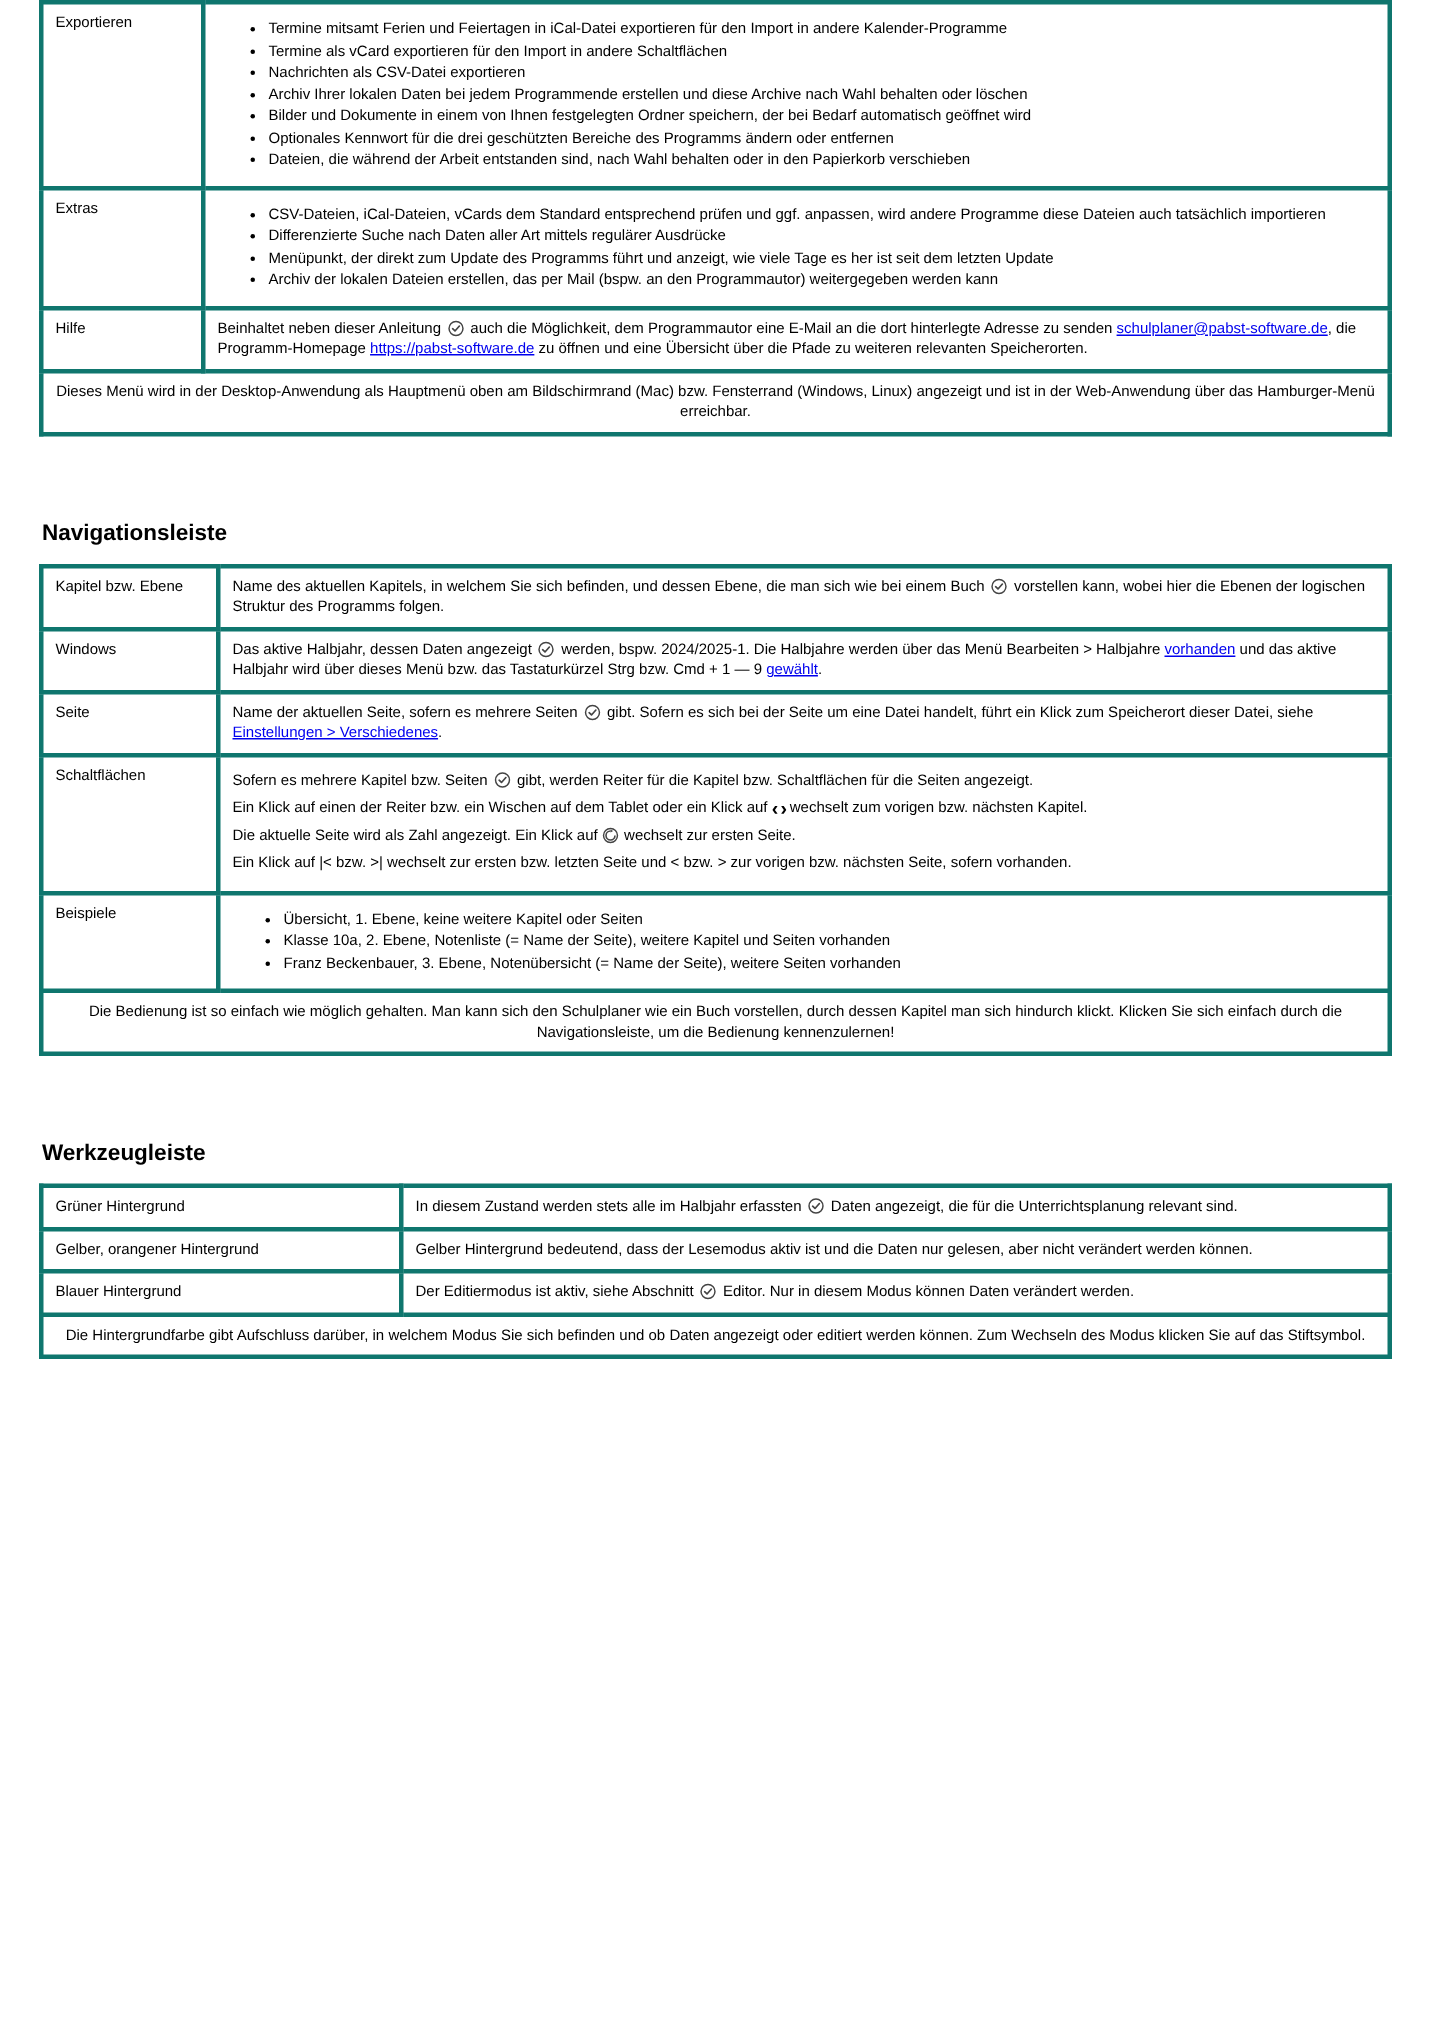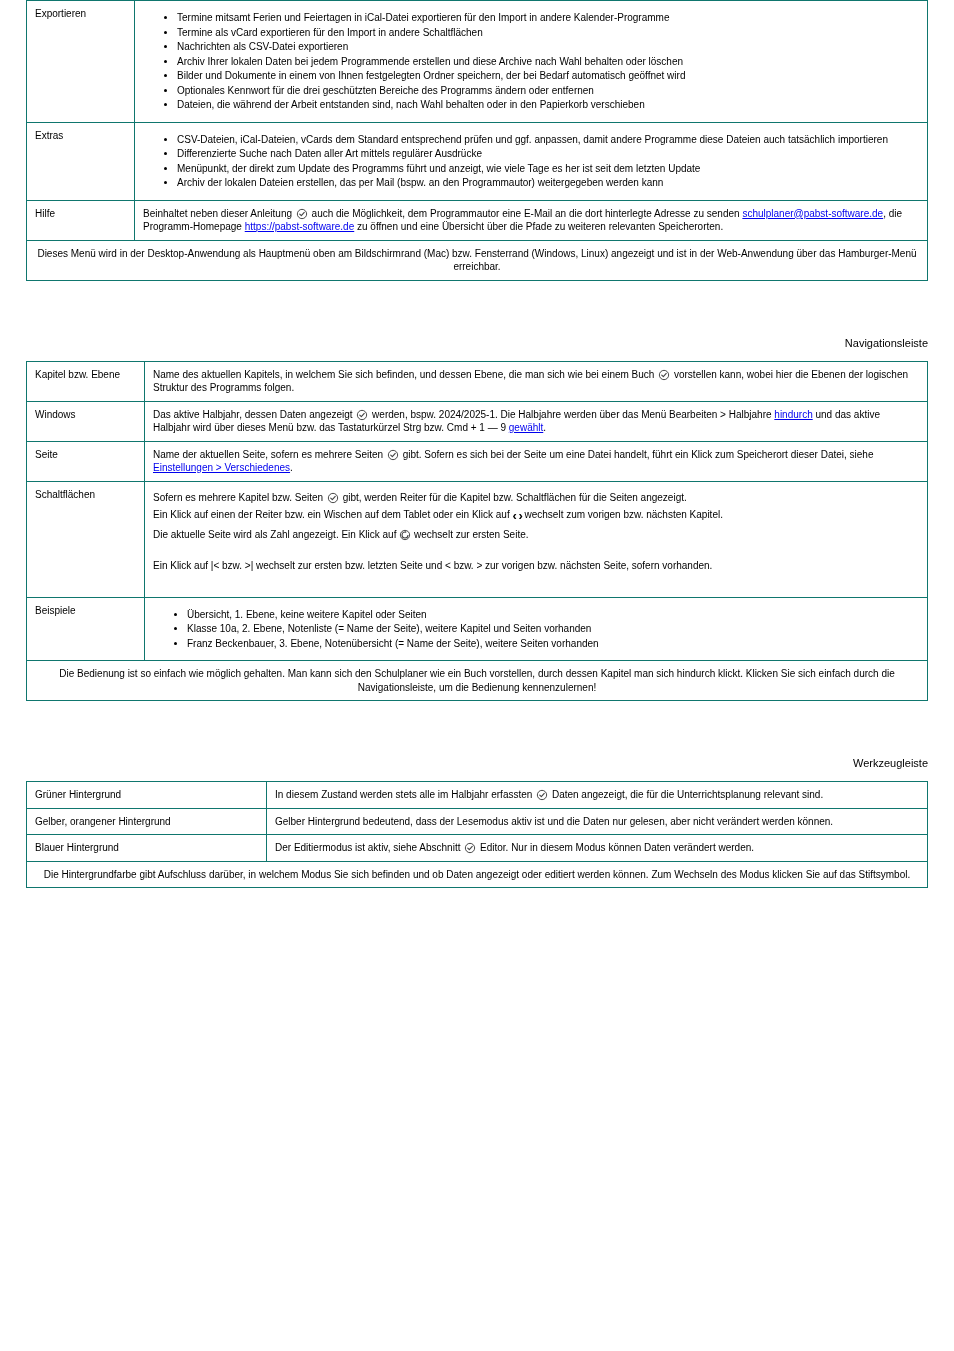--- a/index.html
+++ b/index.html
@@ -15,21 +15,21 @@
     padding: 0 26px 40px 26px;
     box-sizing: border-box;
   }
   table {
     border-collapse: collapse;
     width: 100%;
     table-layout: fixed;
     margin: 0 auto;
   }
   td {
-    border: 1px solid #0f766e;
+    border: 3px solid #0f766e;
     padding: 6px 8px;
     vertical-align: top;
     font-size: 10px;
     line-height: 1.35;
     word-wrap: break-word;
   }
   .full {
     text-align: center;
   }
   ul {
@@ -40,24 +40,23 @@
     margin: 1px 16px;
   }
   a {
     color: #0000ee;
     text-decoration: underline;
   }
   .section-gap {
     height: 56px;
   }
   .heading {
-    font-size: 11px;
-    font-weight: normal;
+    font-size: 15px;
+    font-weight: bold;
     margin: 0 0 12px 2px;
-    text-align: right;
   }
   .icon-check {
     display: inline-block;
     width: 12px;
     height: 12px;
     vertical-align: -3px;
     margin: 0 1px;
   }
   .icon-check svg { width: 12px; height: 12px; display: block; }
   .icon-arrows {
@@ -97,21 +96,21 @@
           <li>Bilder und Dokumente in einem von Ihnen festgelegten Ordner speichern, der bei Bedarf automatisch geöffnet wird</li>
           <li>Optionales Kennwort für die drei geschützten Bereiche des Programms ändern oder entfernen</li>
           <li>Dateien, die während der Arbeit entstanden sind, nach Wahl behalten oder in den Papierkorb verschieben</li>
         </ul>
       </td>
     </tr>
     <tr>
       <td>Extras</td>
       <td>
         <ul>
-          <li>CSV-Dateien, iCal-Dateien, vCards dem Standard entsprechend prüfen und ggf. anpassen, damit andere Programme diese Dateien auch tatsächlich importieren</li>
+          <li>CSV-Dateien, iCal-Dateien, vCards dem Standard entsprechend prüfen und ggf. anpassen, wird andere Programme diese Dateien auch tatsächlich importieren</li>
           <li>Differenzierte Suche nach Daten aller Art mittels regulärer Ausdrücke</li>
           <li>Menüpunkt, der direkt zum Update des Programms führt und anzeigt, wie viele Tage es her ist seit dem letzten Update</li>
           <li>Archiv der lokalen Dateien erstellen, das per Mail (bspw. an den Programmautor) weitergegeben werden kann</li>
         </ul>
       </td>
     </tr>
     <tr>
       <td>Hilfe</td>
       <td>Beinhaltet neben dieser Anleitung <span class="icon-check"><svg viewBox="0 0 16 16">
                 <circle cx="8" cy="8" r="6.2" fill="none" stroke="#444" stroke-width="1.3"></circle>
@@ -139,21 +138,21 @@
       <td>Name des aktuellen Kapitels, in welchem Sie sich befinden, und dessen Ebene, die man sich wie bei einem Buch <span class="icon-check"><svg viewBox="0 0 16 16">
                 <circle cx="8" cy="8" r="6.2" fill="none" stroke="#444" stroke-width="1.3"></circle>
                 <path d="M5 8.2 L7.1 10.2 L11 5.8" fill="none" stroke="#444" stroke-width="1.5" stroke-linecap="round" stroke-linejoin="round"></path>
               </svg></span> vorstellen kann, wobei hier die Ebenen der logischen Struktur des Programms folgen.</td>
     </tr>
     <tr>
       <td>Windows</td>
       <td>Das aktive Halbjahr, dessen Daten angezeigt <span class="icon-check"><svg viewBox="0 0 16 16">
                 <circle cx="8" cy="8" r="6.2" fill="none" stroke="#444" stroke-width="1.3"></circle>
                 <path d="M5 8.2 L7.1 10.2 L11 5.8" fill="none" stroke="#444" stroke-width="1.5" stroke-linecap="round" stroke-linejoin="round"></path>
-              </svg></span> werden, bspw. 2024/2025-1. Die Halbjahre werden über das Menü Bearbeiten &gt; Halbjahre <a href="#">hindurch</a> und das aktive Halbjahr wird über dieses Menü bzw. das Tastaturkürzel Strg bzw. Cmd + 1 — 9 <a href="#">gewählt</a>.</td>
+              </svg></span> werden, bspw. 2024/2025-1. Die Halbjahre werden über das Menü Bearbeiten &gt; Halbjahre <a href="#">vorhanden</a> und das aktive Halbjahr wird über dieses Menü bzw. das Tastaturkürzel Strg bzw. Cmd + 1 — 9 <a href="#">gewählt</a>.</td>
     </tr>
     <tr>
       <td>Seite</td>
       <td>Name der aktuellen Seite, sofern es mehrere Seiten <span class="icon-check"><svg viewBox="0 0 16 16">
                 <circle cx="8" cy="8" r="6.2" fill="none" stroke="#444" stroke-width="1.3"></circle>
                 <path d="M5 8.2 L7.1 10.2 L11 5.8" fill="none" stroke="#444" stroke-width="1.5" stroke-linecap="round" stroke-linejoin="round"></path>
               </svg></span> gibt. Sofern es sich bei der Seite um eine Datei handelt, führt ein Klick zum Speicherort dieser Datei, siehe <a href="#">Einstellungen &gt; Verschiedenes</a>.</td>
     </tr>
     <tr>
       <td>Schaltflächen</td>
@@ -161,21 +160,21 @@
             <div style="margin:3px 0;">Sofern es mehrere Kapitel bzw. Seiten <span class="icon-check"><svg viewBox="0 0 16 16">
                   <circle cx="8" cy="8" r="6.2" fill="none" stroke="#444" stroke-width="1.3"></circle>
                   <path d="M5 8.2 L7.1 10.2 L11 5.8" fill="none" stroke="#444" stroke-width="1.5" stroke-linecap="round" stroke-linejoin="round"></path>
                 </svg></span> gibt, werden Reiter für die Kapitel bzw. Schaltflächen für die Seiten angezeigt.</div>
             <div style="margin:3px 0;">Ein Klick auf einen der Reiter bzw. ein Wischen auf dem Tablet oder ein Klick auf <span class="icon-arrows">‹&nbsp;›</span> wechselt zum vorigen bzw. nächsten Kapitel.</div>
             <div style="margin:3px 0;">Die aktuelle Seite wird als Zahl angezeigt. Ein Klick auf <span class="icon-restore"><svg viewBox="0 0 16 16">
                   <circle cx="8" cy="8" r="6.2" fill="none" stroke="#444" stroke-width="1.3"></circle>
                   <path d="M8 4 A4 4 0 1 0 12 8" fill="none" stroke="#444" stroke-width="1.4"></path>
                   <path d="M8 2.6 L8 5.4 L10.4 4" fill="#444"></path>
                 </svg></span> wechselt zur ersten Seite.</div>
-            <div style="margin:18px 0;">Ein Klick auf |&lt; bzw. &gt;| wechselt zur ersten bzw. letzten Seite und &lt; bzw. &gt; zur vorigen bzw. nächsten Seite, sofern vorhanden.</div>
+            <div style="margin:5px 0;">Ein Klick auf |&lt; bzw. &gt;| wechselt zur ersten bzw. letzten Seite und &lt; bzw. &gt; zur vorigen bzw. nächsten Seite, sofern vorhanden.</div>
           </td>
     </tr>
     <tr>
       <td>Beispiele</td>
       <td>
         <ul>
           <li>Übersicht, 1. Ebene, keine weitere Kapitel oder Seiten</li>
           <li>Klasse 10a, 2. Ebene, Notenliste (= Name der Seite), weitere Kapitel und Seiten vorhanden</li>
           <li>Franz Beckenbauer, 3. Ebene, Notenübersicht (= Name der Seite), weitere Seiten vorhanden</li>
         </ul>

